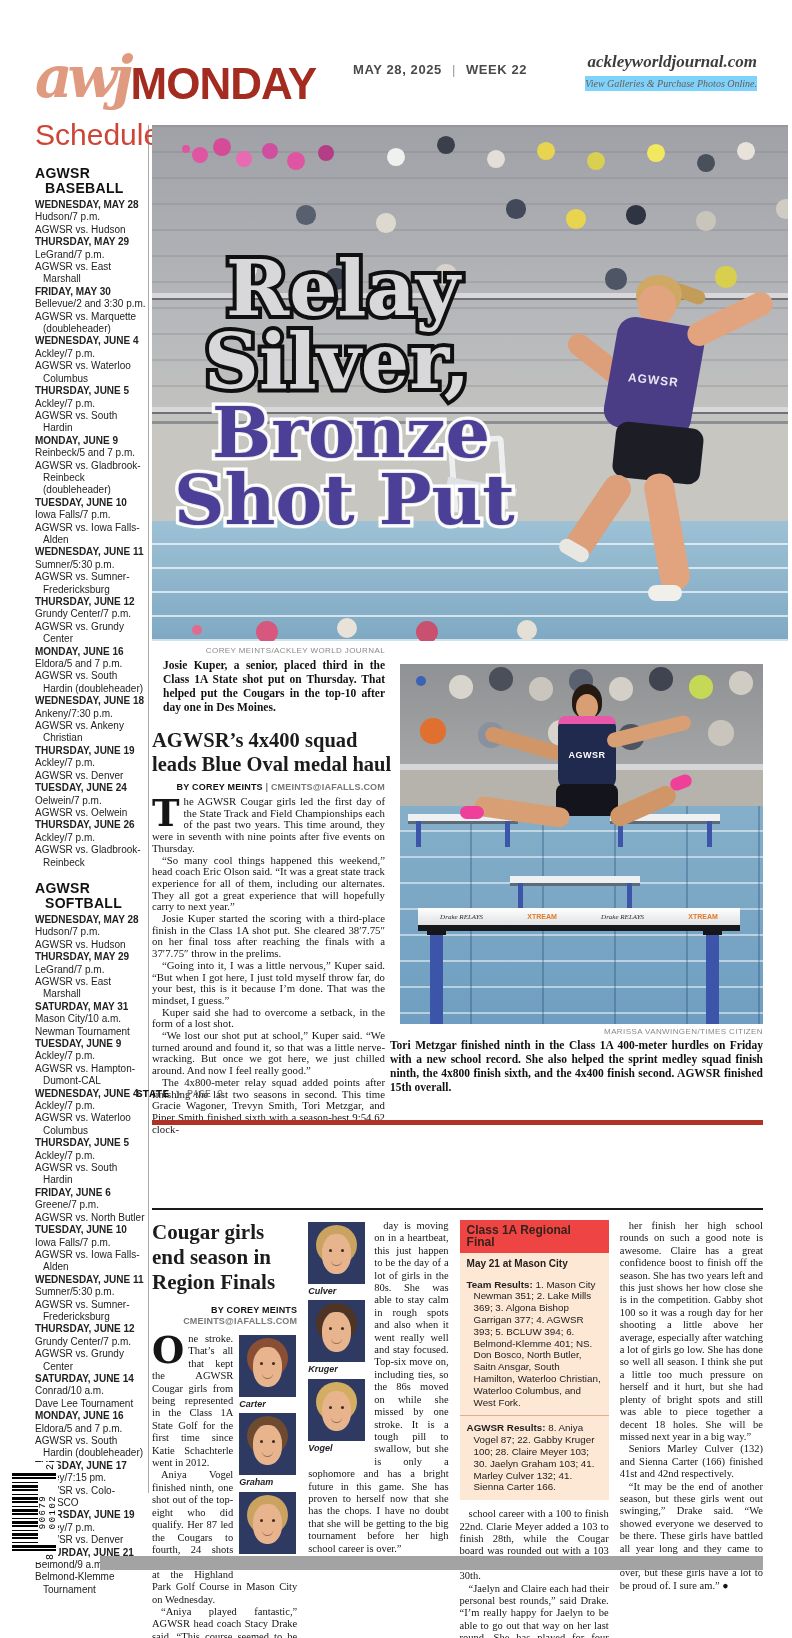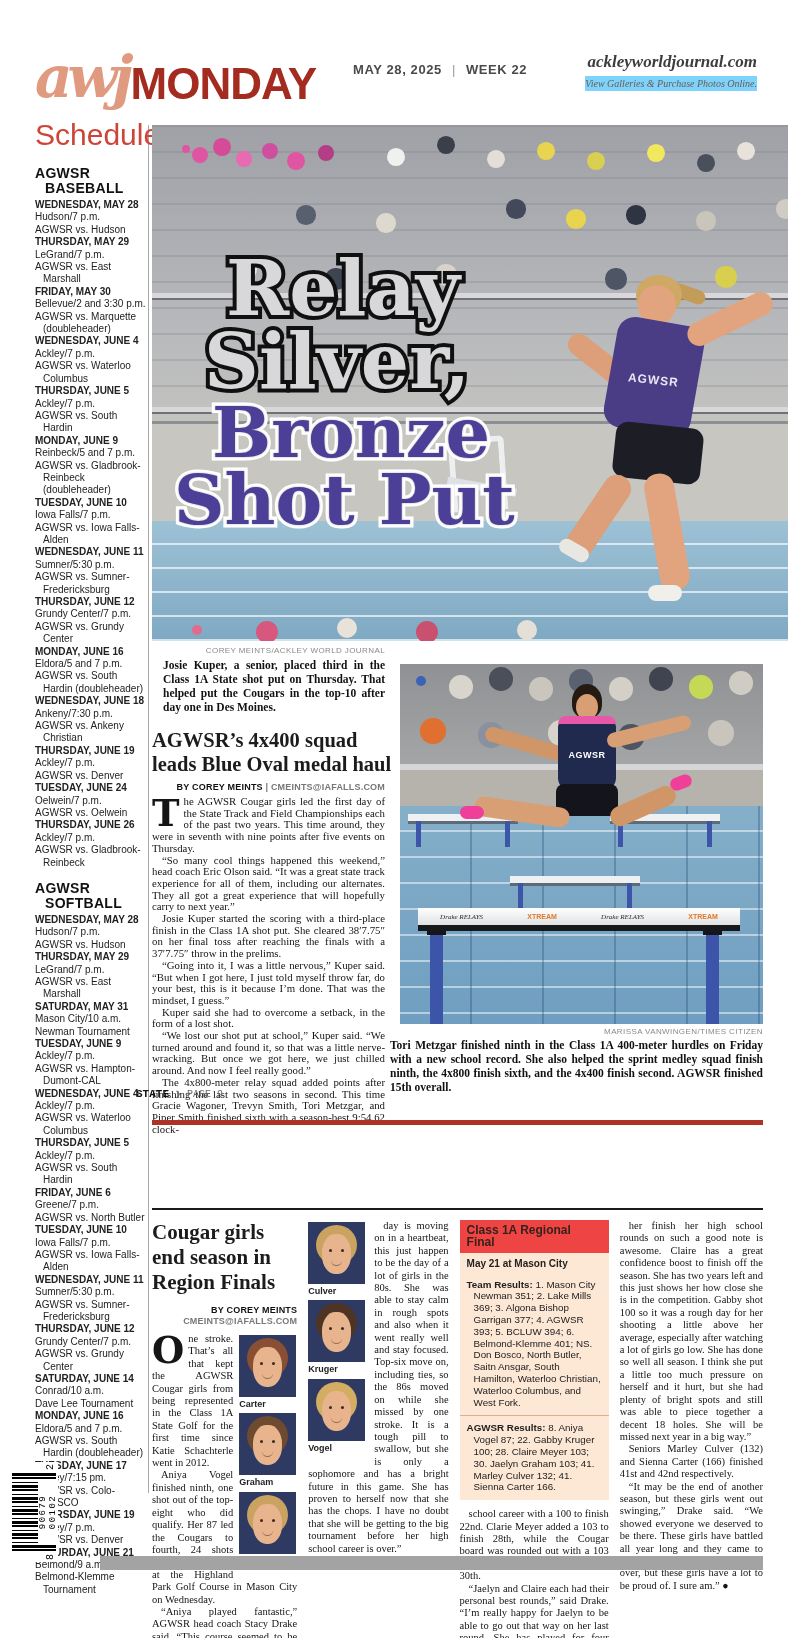--- a/index.html
+++ b/index.html
@@ -179,21 +179,21 @@
   .mugcol-a { float:right; margin:2px 0 4px 6px; }
   .mugcol-b { float:left; margin:2px 8px 4px 0; }
   .mug { width:57px; margin-bottom:3px; }
   .mug-img { position:relative; width:57px; height:62px; background:#2f3a63; overflow:hidden; }
   .mug-hair { position:absolute; left:8px; top:3px; width:41px; height:40px; border-radius:50%; }
   .mug-face { position:absolute; left:14px; top:12px; width:29px; height:40px; border-radius:46%; background:#e7b48e; }
   .mug-face::before { content:""; position:absolute; left:7px; top:15px; width:3px; height:3px; border-radius:50%;
     background:#3a2a20; box-shadow:12px 0 0 #3a2a20; }
   .mug-face::after { content:""; position:absolute; left:9px; top:26px; width:11px; height:5px;
     border-bottom:1.5px solid #9c6a4c; border-radius:0 0 8px 8px; }
-  .mug-label { font-family:"Liberation Sans", sans-serif; font-weight:bold; font-size:9px; color:#222; padding-top:1px; }
+  .mug-label { font-family:"Liberation Sans", sans-serif; font-weight:bold; font-size:9px; color:#222; padding-top:1px;font-style:italic; }
   .mugcol-a .mug:nth-of-type(1) .mug-hair { background:#8a4f33; }
   .mugcol-a .mug:nth-of-type(2) .mug-hair { background:#6e4a2f; }
   .mugcol-a .mug:nth-of-type(3) .mug-hair { background:#c9a35f; }
   .mugcol-b .mug:nth-of-type(1) .mug-hair { background:#c9a35f; }
   .mugcol-b .mug:nth-of-type(2) .mug-hair { background:#4e3424; }
   .mugcol-b .mug:nth-of-type(3) .mug-hair { background:#d3ae62; }
 
   
   .results-box { background:#fde7d5; margin-bottom:8px; font-family:"Liberation Sans", sans-serif; text-align:left; }
   .rb-header { background:#ef4444; font-weight:bold; font-size:12px; color:#35221a; padding:4px 7px; }

